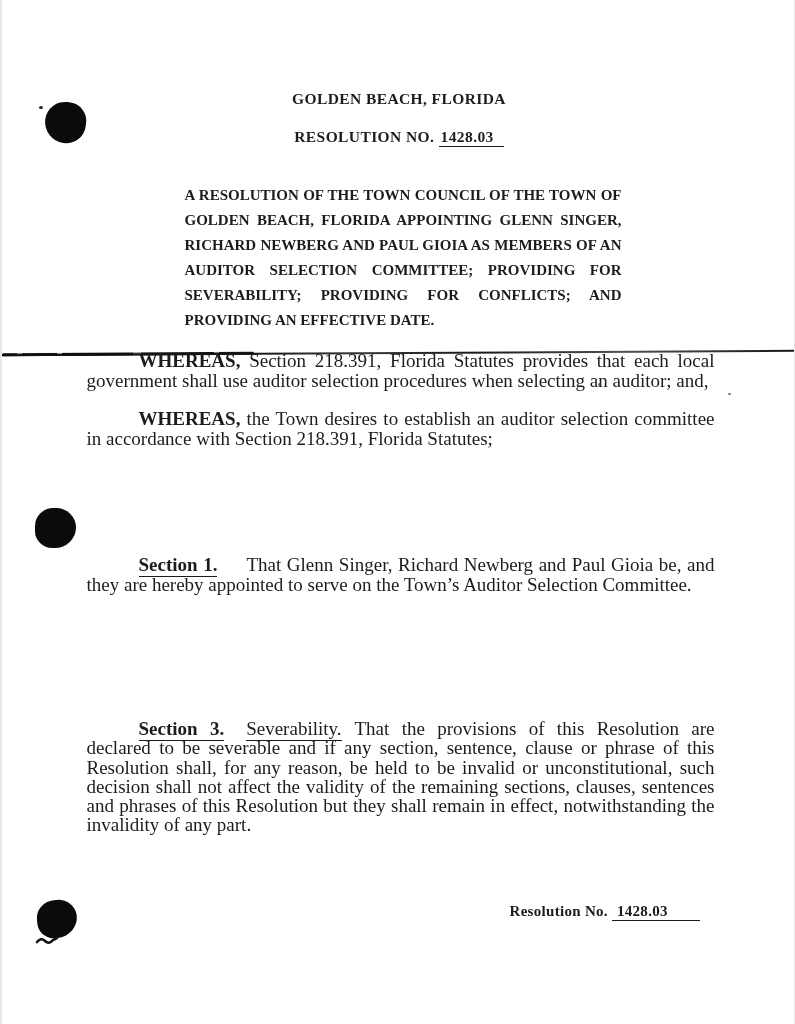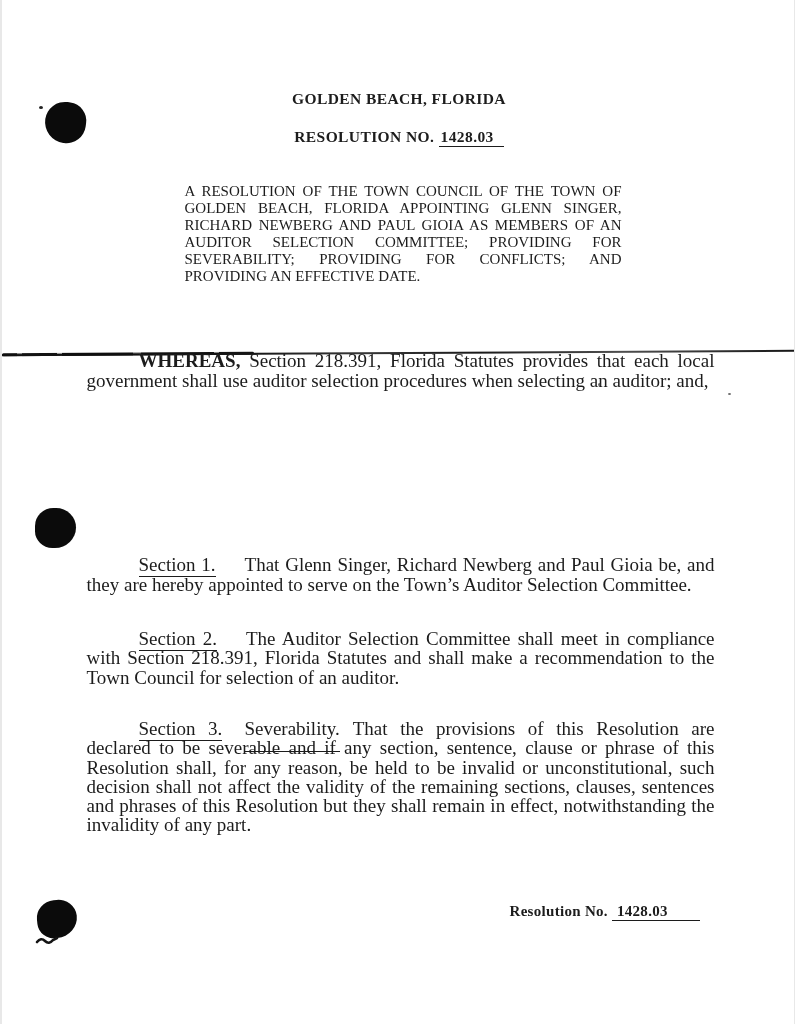--- a/index.html
+++ b/index.html
@@ -16,34 +16,34 @@
   
   .hdr{
     left:0;width:795px;text-align:center;
     font-weight:bold;font-size:15.5px;letter-spacing:.4px;
   }
   .u{border-bottom:1.4px solid #1c1c1c;padding-bottom:1px;}
   .hdr-num{padding-right:10px;padding-left:2px;}
   
   .title-block{
     left:183px;top:183px;width:437px;
-    font-weight:normal;font-size:15px;line-height:17px;
+    font-weight:bold;font-size:15px;line-height:25px;
     text-align:justify;
   }
   
   .para{
     left:85px;width:628px;
     font-size:19px;line-height:20px;
     text-align:justify;
   }
   .indent{text-indent:52px;}
   .tight{line-height:19.3px;}
   .bold{font-weight:bold;}
-  .sec-num{font-weight:normal;border-bottom:1.4px solid #1c1c1c;padding-bottom:1px;margin-right:29px;}
-  .subtitle{border-bottom:1.4px solid #1c1c1c;padding-bottom:12px;margin-left:-7px;margin-right:13px;}
+  .sec-num{font-weight:bold;border-bottom:1.4px solid #1c1c1c;padding-bottom:1px;margin-right:29px;}
+  .subtitle{border-bottom:1.4px solid #1c1c1c;padding-bottom:1px;margin-left:-7px;margin-right:13px;}
   .subtitle:empty{display:none;margin:0;padding:0;border:0;}
   
   .footer{
     left:508px;top:903px;
     font-weight:bold;font-size:15px;letter-spacing:.3px;
   }
   .footer-num{padding-left:5px;padding-right:32px;border-bottom:1.5px solid #1c1c1c;padding-bottom:1px;}
   
   .dot{
     background:#0b0b0b;
@@ -104,29 +104,29 @@
   <div class="abs title-block">A RESOLUTION OF THE TOWN COUNCIL OF THE TOWN OF GOLDEN BEACH, FLORIDA APPOINTING GLENN SINGER, RICHARD NEWBERG AND PAUL GIOIA AS MEMBERS OF AN AUDITOR SELECTION COMMITTEE; PROVIDING FOR SEVERABILITY; PROVIDING FOR CONFLICTS; AND PROVIDING AN EFFECTIVE DATE.</div>
 
   <div class="abs scanline">
     <div class="scanline-main"></div>
     <div class="scanline-left"></div>
   </div>
 
   <div class="abs para indent" style="top:351px">
     <span class="bold">WHEREAS,</span><span> Section 218.391, Florida Statutes provides that each local government shall use auditor selection procedures when selecting an auditor; and,</span>
   </div>
+  <div class="abs para indent" style="top:409px">
+    <span class="bold">WHEREAS,</span><span> the Town desires to establish an auditor selection committee in accordance with Section 218.391, Florida Statutes;</span>
+  </div>
 
 
   <div class="abs para indent" style="top:555px">
     <span class="sec-num">Section 1.</span><span>That Glenn Singer, Richard Newberg and Paul Gioia be, and they are hereby appointed to serve on the Town’s Auditor Selection Committee.</span>
   </div>
 
-  <div class="abs para indent tight" style="top:629px">
-    <span class="sec-num">Section 2.</span><span>The Auditor Selection Committee shall meet in compliance with Section 218.391, Florida Statutes and shall make a recommendation to the Town Council for selection of an auditor.</span>
-  </div>
 
   <div class="abs para indent tight" style="top:719px">
     <span class="sec-num">Section 3.</span><span class="subtitle">Severability.</span><span>That the provisions of this Resolution are declared to be severable and if any section, sentence, clause or phrase of this Resolution shall, for any reason, be held to be invalid or unconstitutional, such decision shall not affect the validity of the remaining sections, clauses, sentences and phrases of this Resolution but they shall remain in effect, notwithstanding the invalidity of any part.</span>
   </div>
 
 
   <div class="abs footer">
     <span>Resolution No.</span>
     <span class="footer-num">1428.03</span>
   </div>

